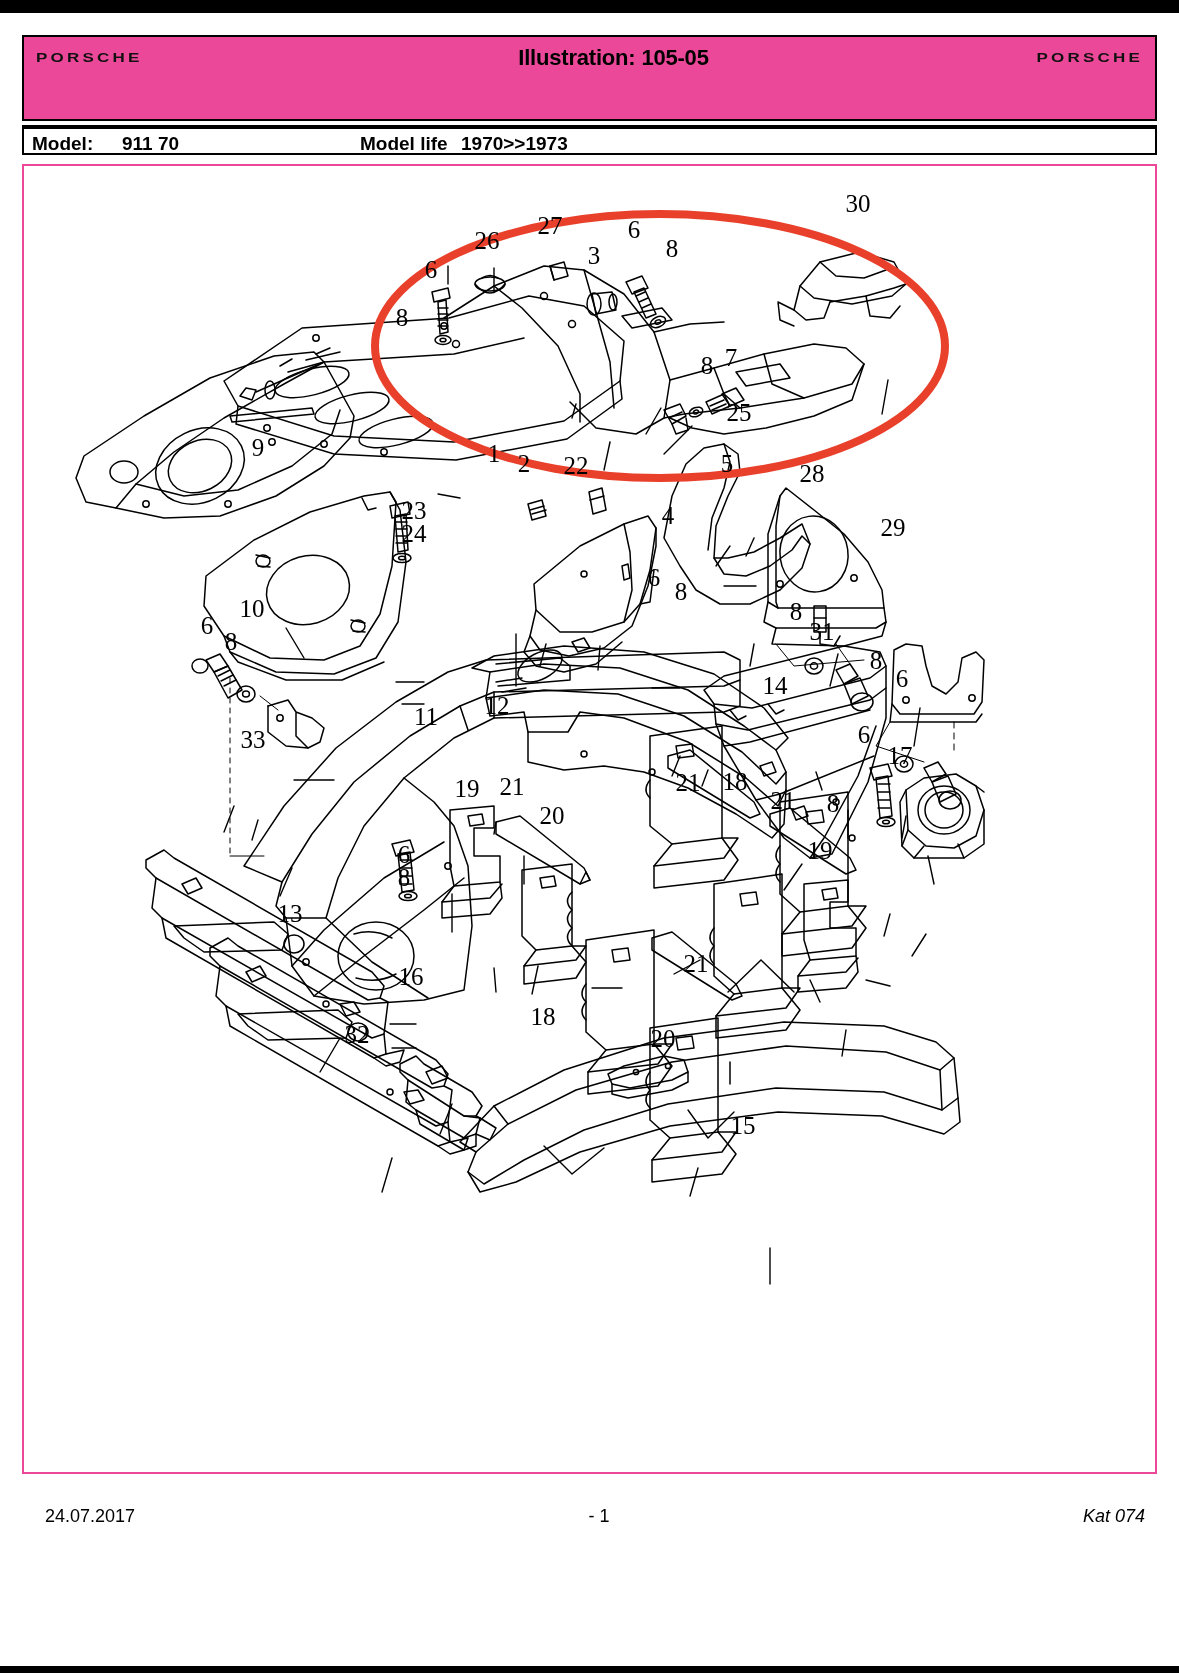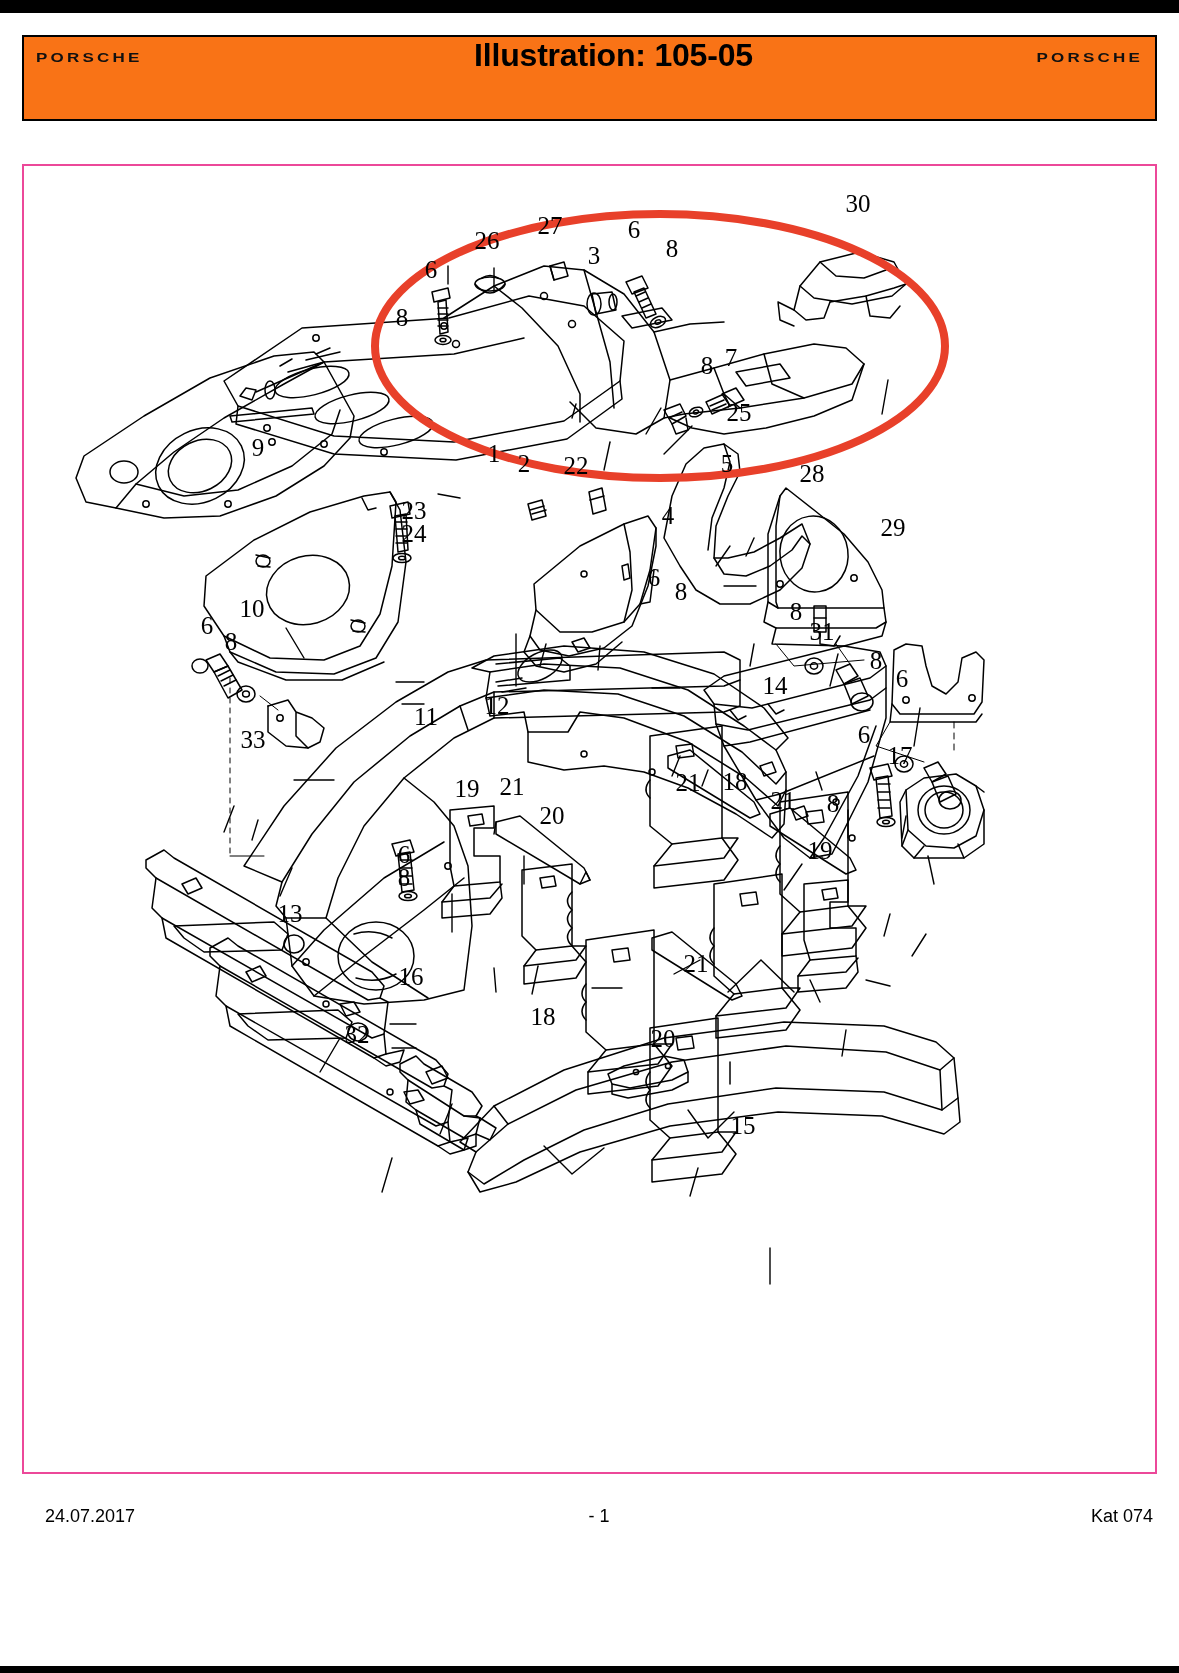--- a/index.html
+++ b/index.html
@@ -33,41 +33,41 @@
     width: 1179px; height: 7px;
     background: #000;
   }
   
   .header-box {
     position: absolute;
     left: 22px; top: 29px;
     width: 1135px; height: 86px;
     border: 2px solid #000;
     box-sizing: border-box;
-    background: #f97316;
+    background: #ec4899;
   }
   .logo {
     position: absolute;
     top: 14px;
     font-family: "Liberation Sans", sans-serif;
     font-size: 17px;
     font-weight: bold;
     letter-spacing: 3.2px;
     transform: scaleY(0.72);
     transform-origin: left top;
     color: #111;
     white-space: nowrap;
   }
   .logo-left { left: 12px; }
   .logo-right { right: 12px; transform-origin: right top; }
   .illus-title {
     position: absolute;
-    left: 0; right: 0; top: 0;
+    left: 0; right: 0; top: 8px;
     text-align: center;
-    font-size: 32px;
+    font-size: 22px;
     font-weight: bold;
     letter-spacing: -0.2px;
     padding-left: 48px;
   }
   
   .model-bar {
     position: absolute;
     left: 22px; top: 119px;
     width: 1135px; height: 30px;
     border: 2px solid #000;
@@ -108,21 +108,21 @@
   }
   .footer span {
     position: absolute;
     top: 0;
     font-size: 18px;
     white-space: nowrap;
     margin-left: 19px;
   }
   .f-date { left: 4px; }
   .f-page { left: 0; right: 0; text-align: center; }
-  .f-kat  { right: 4px; }
+  .f-kat  { right: 12px; font-style: italic; }
 
   
   text.pn {
     font-family: "Liberation Serif", serif;
     font-size: 25px;
     fill: #000;
   }
 </style>
 </head>
 <body>
@@ -130,20 +130,26 @@
 <div id="page">
 
   <div class="top-rule"></div>
 
   <div class="header-box">
     <div class="logo logo-left">PORSCHE</div>
     <div class="illus-title">Illustration: 105-05</div>
     <div class="logo logo-right">PORSCHE</div>
   </div>
 
+  <div class="model-bar">
+    <span class="m-label">Model:</span>
+    <span class="m-value">911 70</span>
+    <span class="ml-label">Model life</span>
+    <span class="ml-value">1970&gt;&gt;1973</span>
+  </div>
 
   <div class="draw-frame">
     <svg id="diagram" width="1131" height="1306" viewBox="0 0 1131 1306">
       <g fill="none" stroke="#000" stroke-width="1.5" stroke-linejoin="round" stroke-linecap="round">
 
         <path d="M200,215 L278,162 L425,152 L505,130 L560,140 L600,175
                  L596,215 L540,255 L430,276 L310,270 L214,240 Z"></path>
         <path d="M214,240 L212,258 L310,288 L432,294 L543,273 L598,233 L596,215"></path>
         <path d="M232,226 L300,196 L430,188 L500,172"></path>
         <ellipse cx="288" cy="216" rx="38" ry="13" transform="rotate(-14 288 216)"></ellipse>

